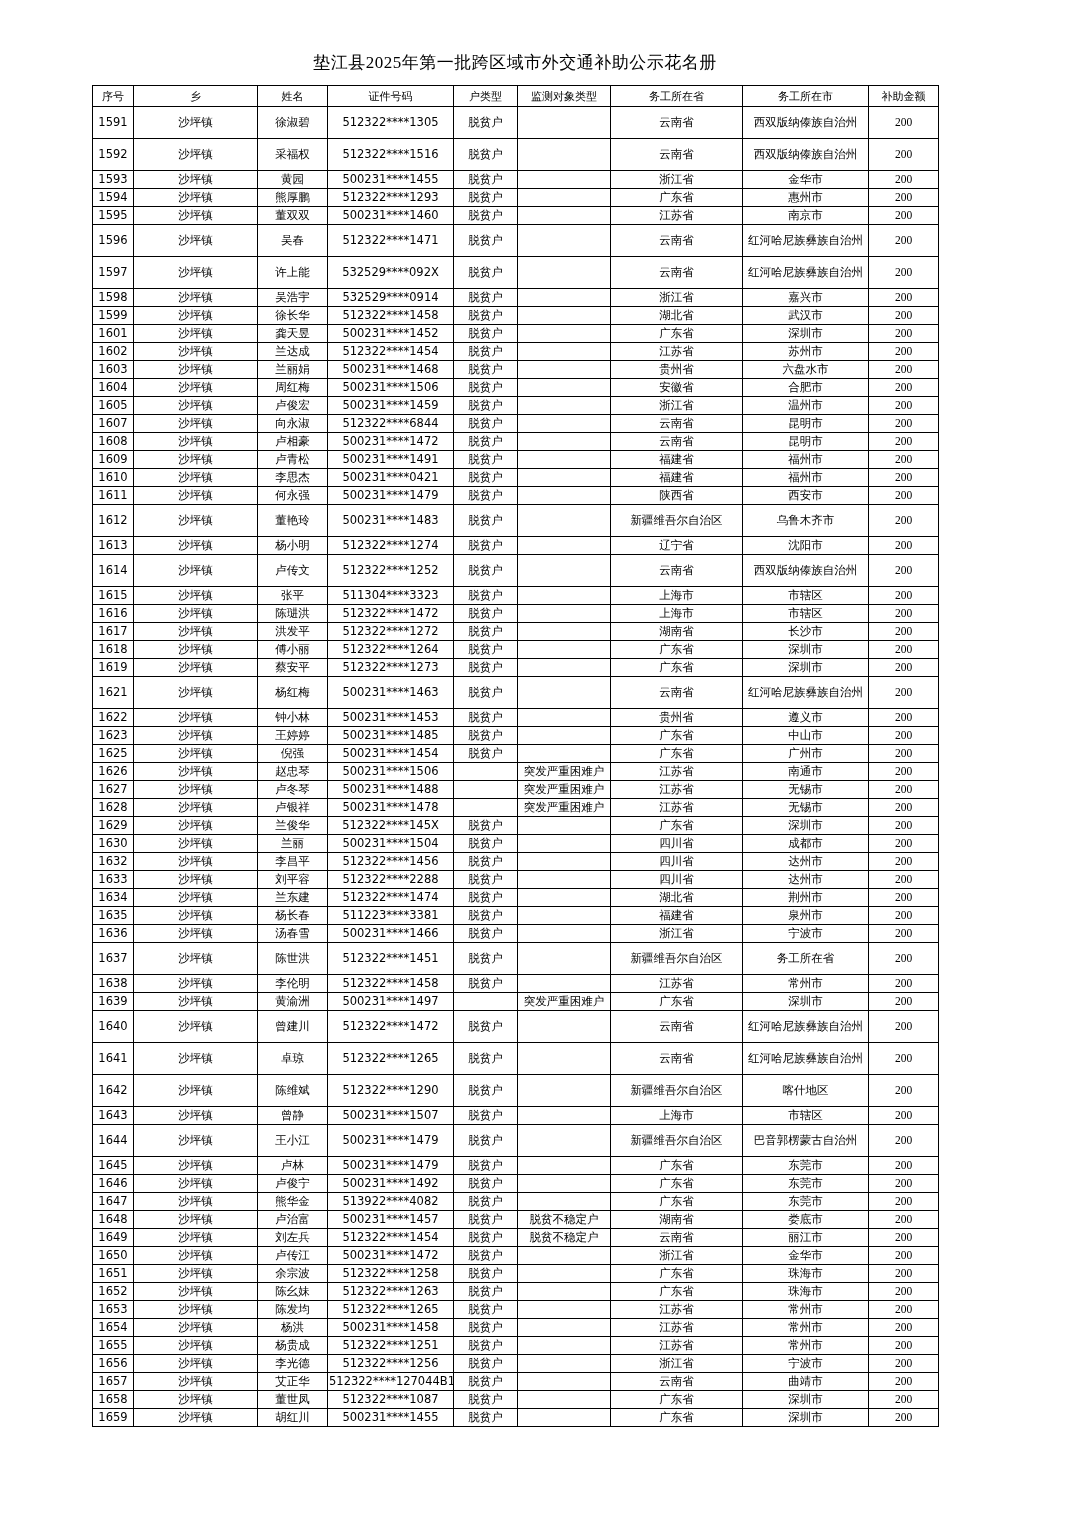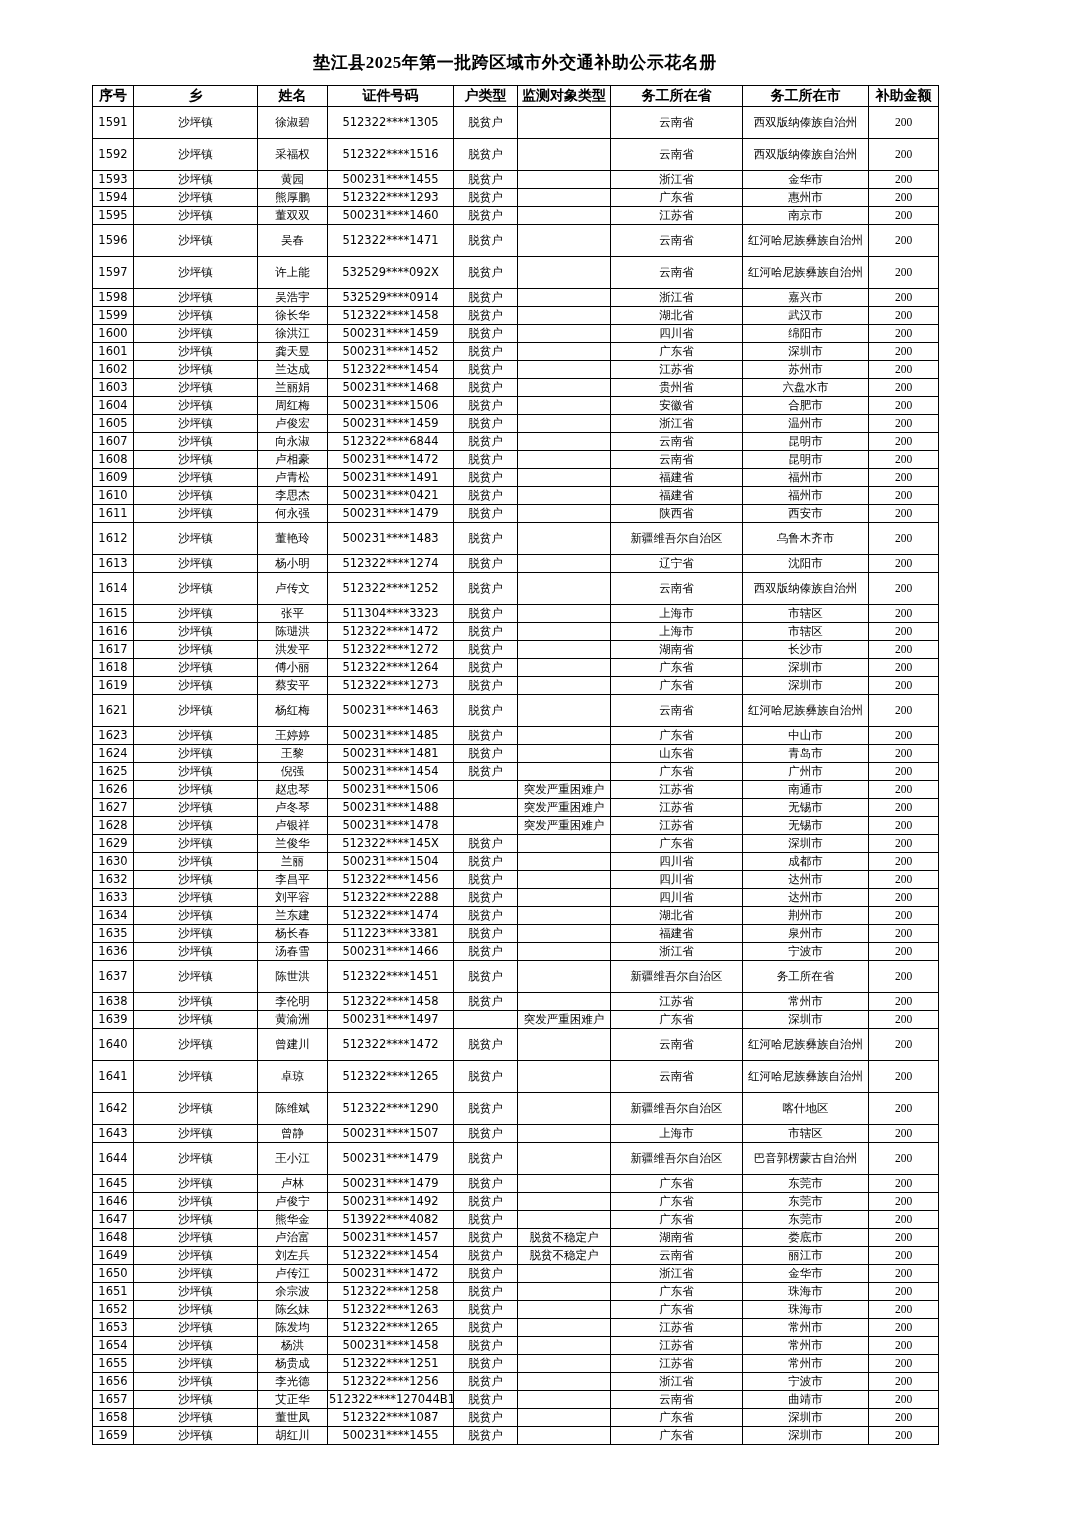--- a/index.html
+++ b/index.html
@@ -23,40 +23,40 @@
     left: 92px;
     top: 0;
     width: 846px;
   }
   .title {
     margin: 52px 0 0 0;
     height: 33px;
     line-height: 22px;
     text-align: center;
     font-size: 17px;
-    font-weight: bold;
+    font-weight: normal;
     font-family: "Liberation Serif", "DejaVu Serif", serif;
     letter-spacing: 0.5px;
   }
   table.roster {
     border-collapse: collapse;
     table-layout: fixed;
     width: 846px;
   }
   table.roster th, table.roster td {
     border: 1px solid #000;
     padding: 0 1px;
     text-align: center;
     vertical-align: middle;
     overflow: hidden;
     white-space: nowrap;
   }
   table.roster th {
-    font-size: 14px;
-    font-weight: bold;
+    font-size: 11px;
+    font-weight: normal;
     height: 20px;
     font-family: "Liberation Serif", "DejaVu Serif", serif;
   }
   table.roster td {
     font-size: 11.5px;
     height: 17px;
     line-height: 1.1;
   }
   tr.tall td { height: 31px; }
   td.c-seq {
@@ -207,31 +207,20 @@
             <td class="c-township">沙坪镇</td>
             <td class="c-name">徐长华</td>
             <td class="c-id">512322****1458</td>
             <td class="c-household">脱贫户</td>
             <td class="c-monitor"></td>
             <td class="c-province">湖北省</td>
             <td class="c-city">武汉市</td>
             <td class="c-amount">200</td>
           </tr>
           <tr>
-            <td class="c-seq">1600</td>
-            <td class="c-township">沙坪镇</td>
-            <td class="c-name">徐洪江</td>
-            <td class="c-id">500231****1459</td>
-            <td class="c-household">脱贫户</td>
-            <td class="c-monitor"></td>
-            <td class="c-province">四川省</td>
-            <td class="c-city">绵阳市</td>
-            <td class="c-amount">200</td>
-          </tr>
-          <tr>
             <td class="c-seq">1601</td>
             <td class="c-township">沙坪镇</td>
             <td class="c-name">龚天昱</td>
             <td class="c-id">500231****1452</td>
             <td class="c-household">脱贫户</td>
             <td class="c-monitor"></td>
             <td class="c-province">广东省</td>
             <td class="c-city">深圳市</td>
             <td class="c-amount">200</td>
           </tr>
@@ -427,39 +416,39 @@
             <td class="c-township">沙坪镇</td>
             <td class="c-name">杨红梅</td>
             <td class="c-id">500231****1463</td>
             <td class="c-household">脱贫户</td>
             <td class="c-monitor"></td>
             <td class="c-province">云南省</td>
             <td class="c-city">红河哈尼族彝族自治州</td>
             <td class="c-amount">200</td>
           </tr>
           <tr>
+            <td class="c-seq">1622</td>
+            <td class="c-township">沙坪镇</td>
+            <td class="c-name">钟小林</td>
+            <td class="c-id">500231****1453</td>
+            <td class="c-household">脱贫户</td>
+            <td class="c-monitor"></td>
+            <td class="c-province">贵州省</td>
+            <td class="c-city">遵义市</td>
+            <td class="c-amount">200</td>
+          </tr>
+          <tr>
             <td class="c-seq">1623</td>
             <td class="c-township">沙坪镇</td>
             <td class="c-name">王婷婷</td>
             <td class="c-id">500231****1485</td>
             <td class="c-household">脱贫户</td>
             <td class="c-monitor"></td>
             <td class="c-province">广东省</td>
             <td class="c-city">中山市</td>
-            <td class="c-amount">200</td>
-          </tr>
-          <tr>
-            <td class="c-seq">1624</td>
-            <td class="c-township">沙坪镇</td>
-            <td class="c-name">王黎</td>
-            <td class="c-id">500231****1481</td>
-            <td class="c-household">脱贫户</td>
-            <td class="c-monitor"></td>
-            <td class="c-province">山东省</td>
-            <td class="c-city">青岛市</td>
             <td class="c-amount">200</td>
           </tr>
           <tr>
             <td class="c-seq">1625</td>
             <td class="c-township">沙坪镇</td>
             <td class="c-name">倪强</td>
             <td class="c-id">500231****1454</td>
             <td class="c-household">脱贫户</td>
             <td class="c-monitor"></td>
             <td class="c-province">广东省</td>

